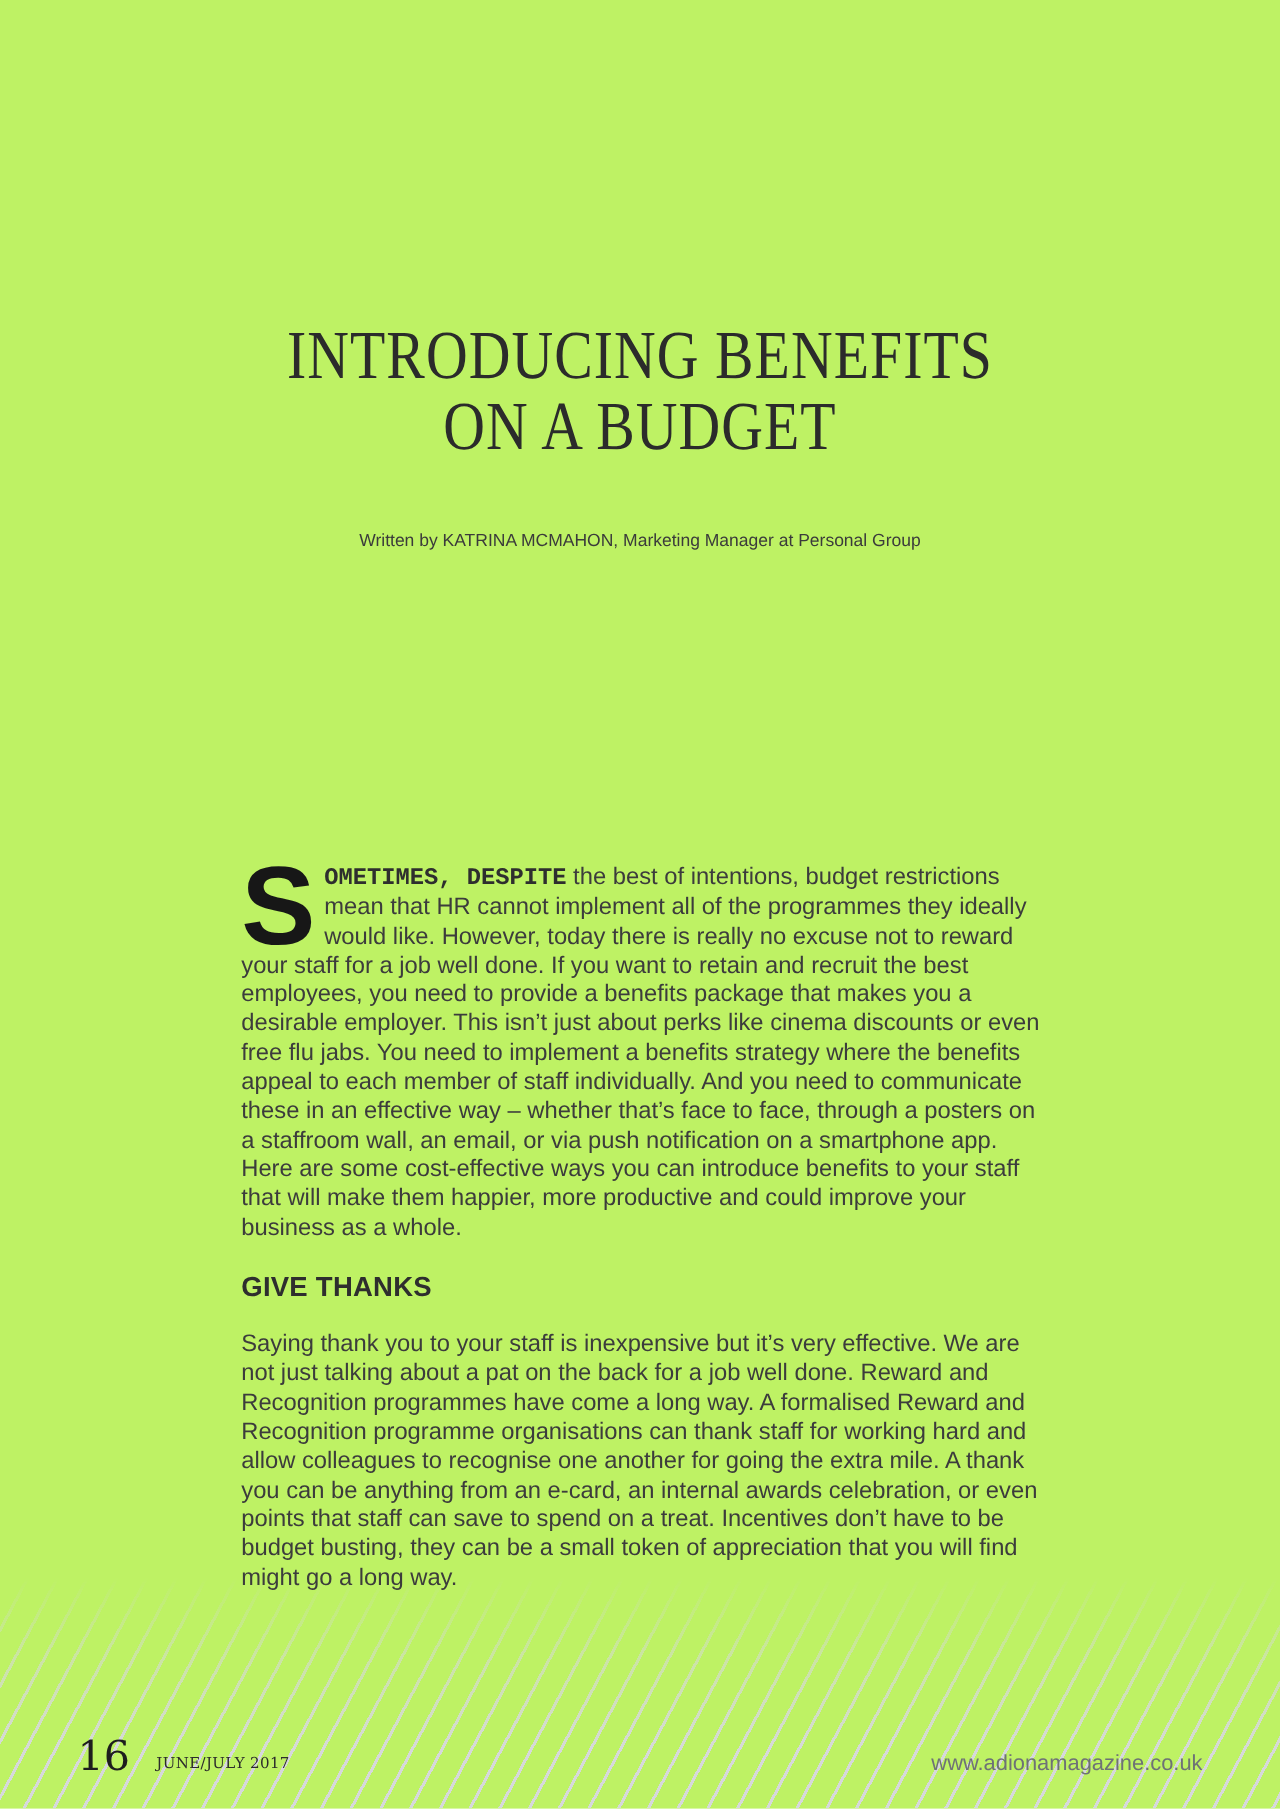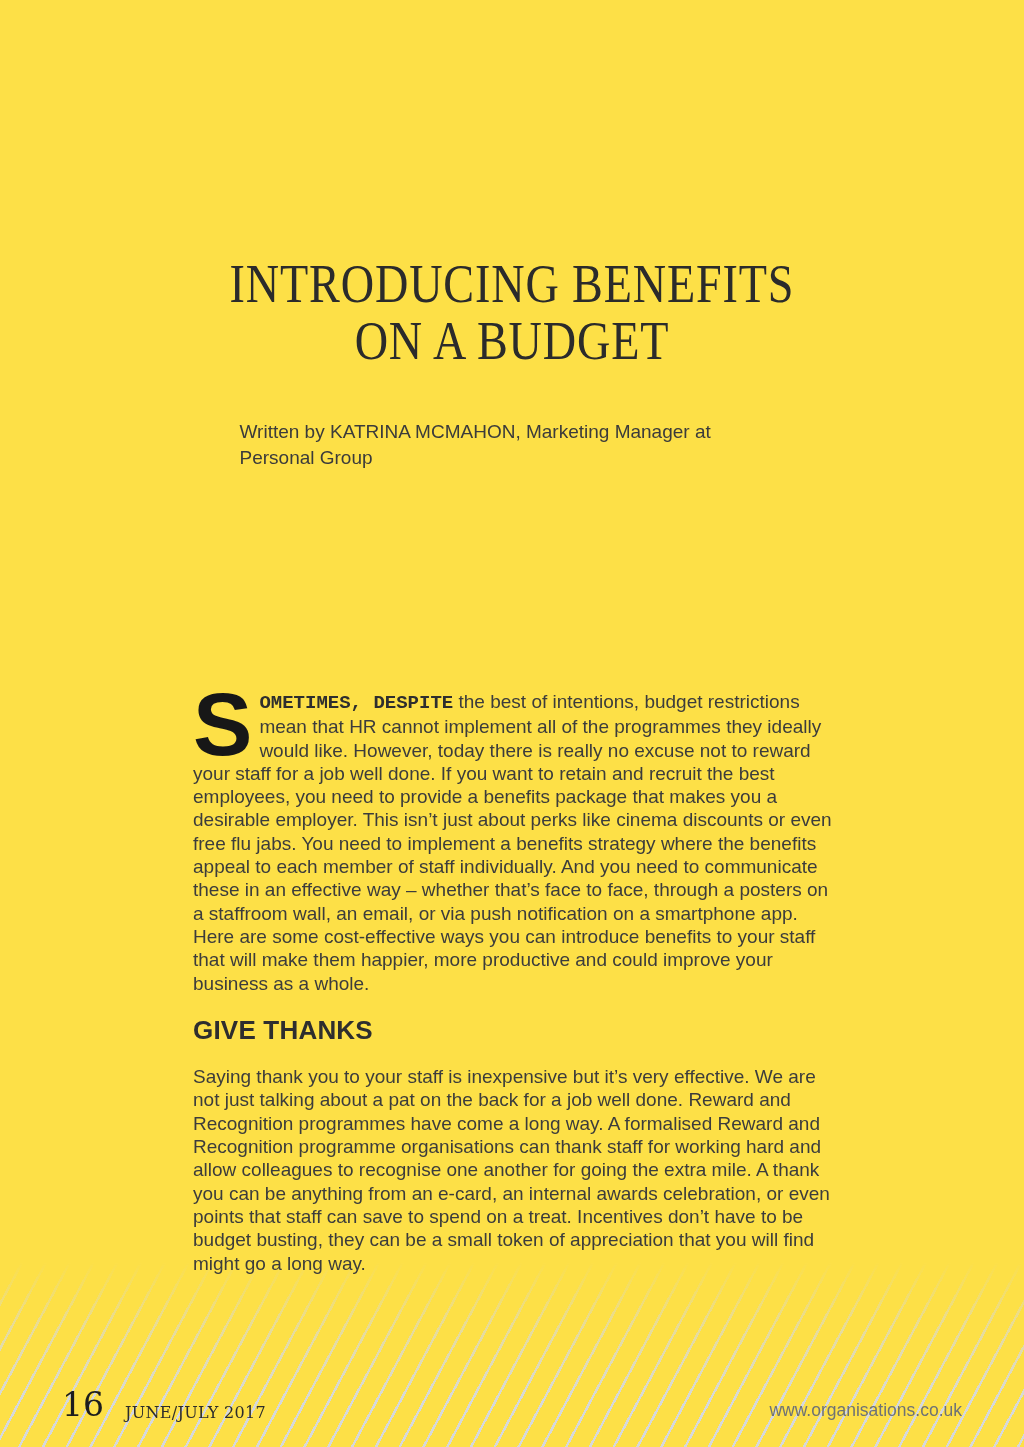--- a/index.html
+++ b/index.html
@@ -4,21 +4,21 @@
 <style>
   html, body {
     margin: 0;
     padding: 0;
     background: #ffffff;
   }
   .page {
     position: relative;
     width: 1024px;
     height: 1447px;
-    background: #fde047;
+    background: #bef264;
     overflow: hidden;
     font-family: "Liberation Sans", sans-serif;
   }
 
   
   .stripes {
     position: absolute;
     left: 0;
     right: 0;
     bottom: 0;
@@ -53,22 +53,22 @@
     transform-origin: 50% 50%;
     white-space: nowrap;
   }
 
   .byline {
     position: absolute;
     top: 419px;
     left: 50%;
     transform: translateX(-50%);
     width: 545px;
-    text-align: left;
-    font-size: 19px;
+    text-align: center;
+    font-size: 14px;
     line-height: 26px;
     color: #3b3b3b;
   }
 
   
   .article {
     position: absolute;
     top: 690px;
     left: 193px;
     width: 642px;
@@ -89,21 +89,21 @@
     letter-spacing: 0;
   }
   .lead-bold {
     font-weight: 700;
     color: #2e2e2e;
     font-family: Liberation Mono, monospace;
   }
   .section-heading {
     margin: 0;
     padding: 24px 0 23px 0;
-    font-size: 26px;
+    font-size: 22px;
     font-weight: 700;
     color: #2e2e2e;
     letter-spacing: 0.2px;
   }
   .para-gap {
     margin-top: 23px !important;
   }
   .red-arrow {
     display: inline-block;
     color: #c8202f;
@@ -121,21 +121,21 @@
     font-weight: 400;
     font-size: 33px;
     color: #1d1d1d;
     z-index: 2;
   }
   .footer-issue {
     position: absolute;
     left: 125px;
     top: 1403px;
     font-family: "DejaVu Serif", serif;
-    font-size: 16px;
+    font-size: 12px;
     letter-spacing: 0.3px;
     color: #2c2c2c;
     z-index: 2;
   }
   .footer-url {
     position: absolute;
     right: 62px;
     top: 1400px;
     font-size: 17.5px;
     color: #6e7276;
@@ -160,15 +160,15 @@
     <p><span class="drop-cap">S</span><span class="lead-bold">OMETIMES, DESPITE</span><span> the best of intentions, budget restrictions mean that HR cannot implement all of the programmes they ideally would like. However, today there is really no excuse not to reward your staff for a job well done. If you want to retain and recruit the best employees, you need to provide a benefits package that makes you a desirable employer. This isn’t just about perks like cinema discounts or even free flu jabs. You need to implement a benefits strategy where the benefits appeal to each member of staff individually. And you need to communicate these in an effective way – whether that’s face to face, through a posters on a staffroom wall, an email, or via push notification on a smartphone app. Here are some cost-effective ways you can introduce benefits to your staff that will make them happier, more productive and could improve your business as a whole.</span></p>
 
     <h2 class="section-heading">GIVE THANKS</h2>
 
     <p>Saying thank you to your staff is inexpensive but it’s very effective. We are not just talking about a pat on the back for a job well done. Reward and Recognition programmes have come a long way. A formalised Reward and Recognition programme organisations can thank staff for working hard and allow colleagues to recognise one another for going the extra mile. A thank you can be anything from an e-card, an internal awards celebration, or even points that staff can save to spend on a treat. Incentives don’t have to be budget busting, they can be a small token of appreciation that you will find might go a long way.</p>
 
   </div>
 
   <div class="footer-pagenum">16</div>
   <div class="footer-issue">JUNE/JULY 2017</div>
-  <div class="footer-url">www.organisations.co.uk</div>
+  <div class="footer-url">www.adionamagazine.co.uk</div>
 
 </div>
 
 </body></html>

